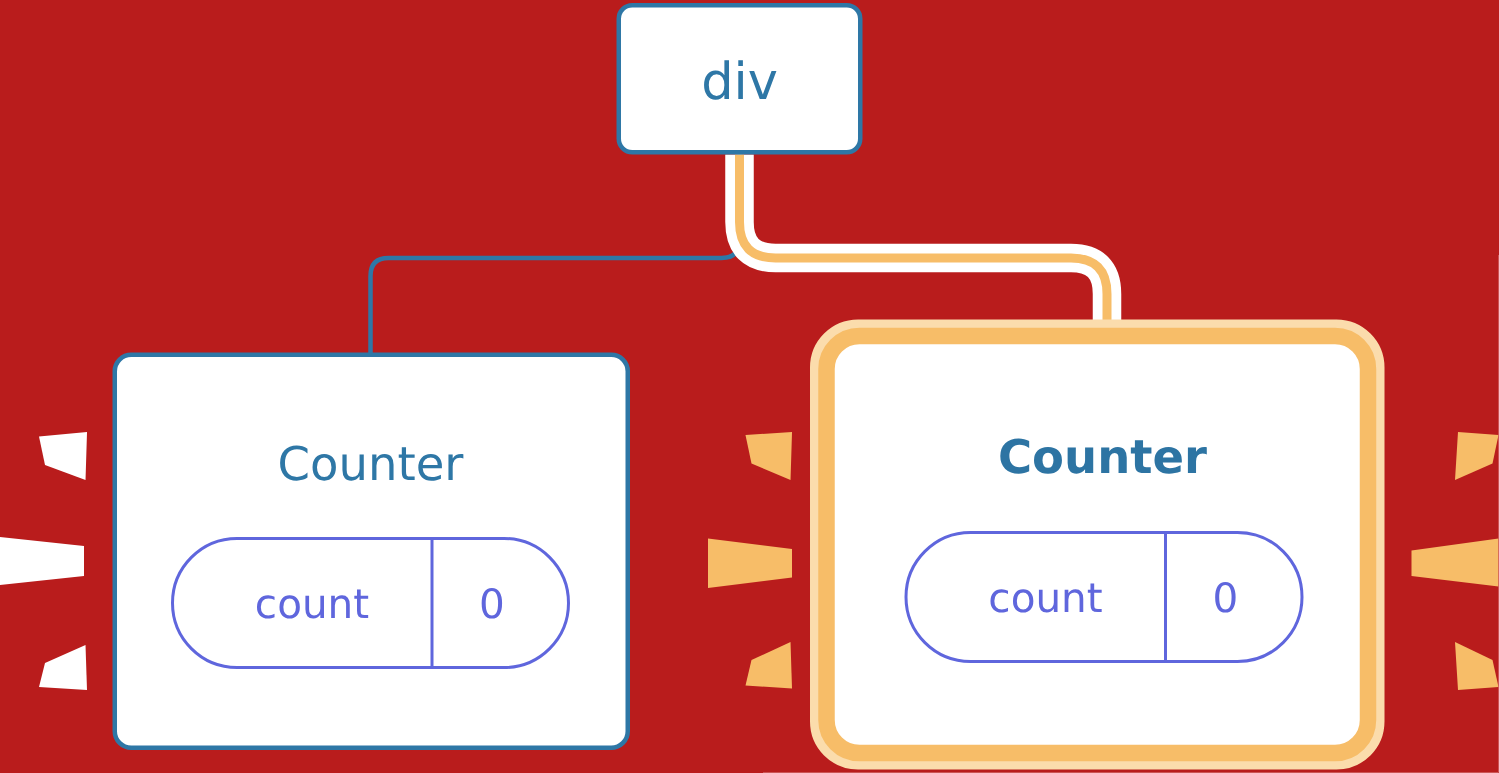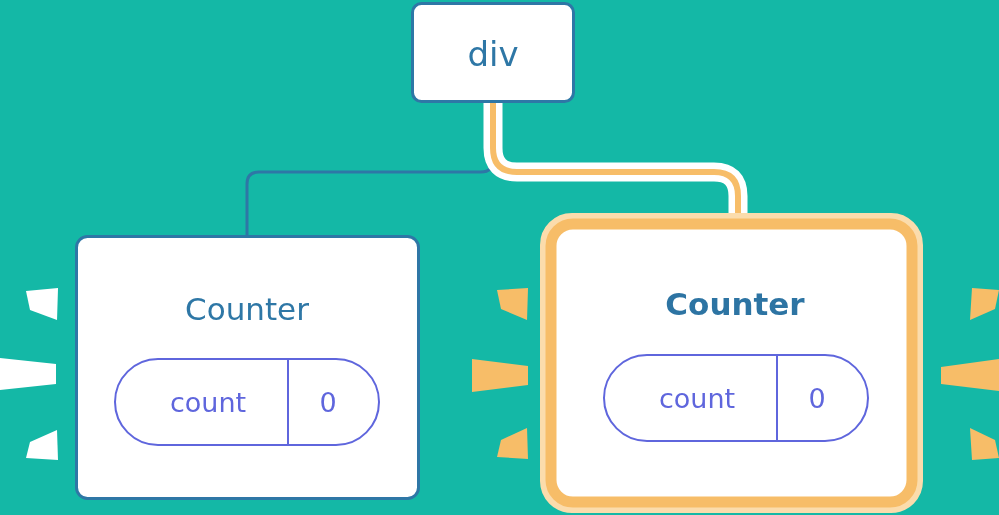--- a/index.html
+++ b/index.html
@@ -9,21 +9,21 @@
   body {
     width: 999px;
     height: 515px;
     overflow: hidden;
     font-family: "DejaVu Sans", sans-serif;
   }
   #stage {
     position: relative;
     width: 999px;
     height: 515px;
-    background: #14b8a6;
+    background: #b91c1c;
   }
   #stage svg.layer {
     position: absolute;
     left: 0;
     top: 0;
     width: 999px;
     height: 515px;
   }
   .node-label {
     font-family: "DejaVu Sans", sans-serif;

